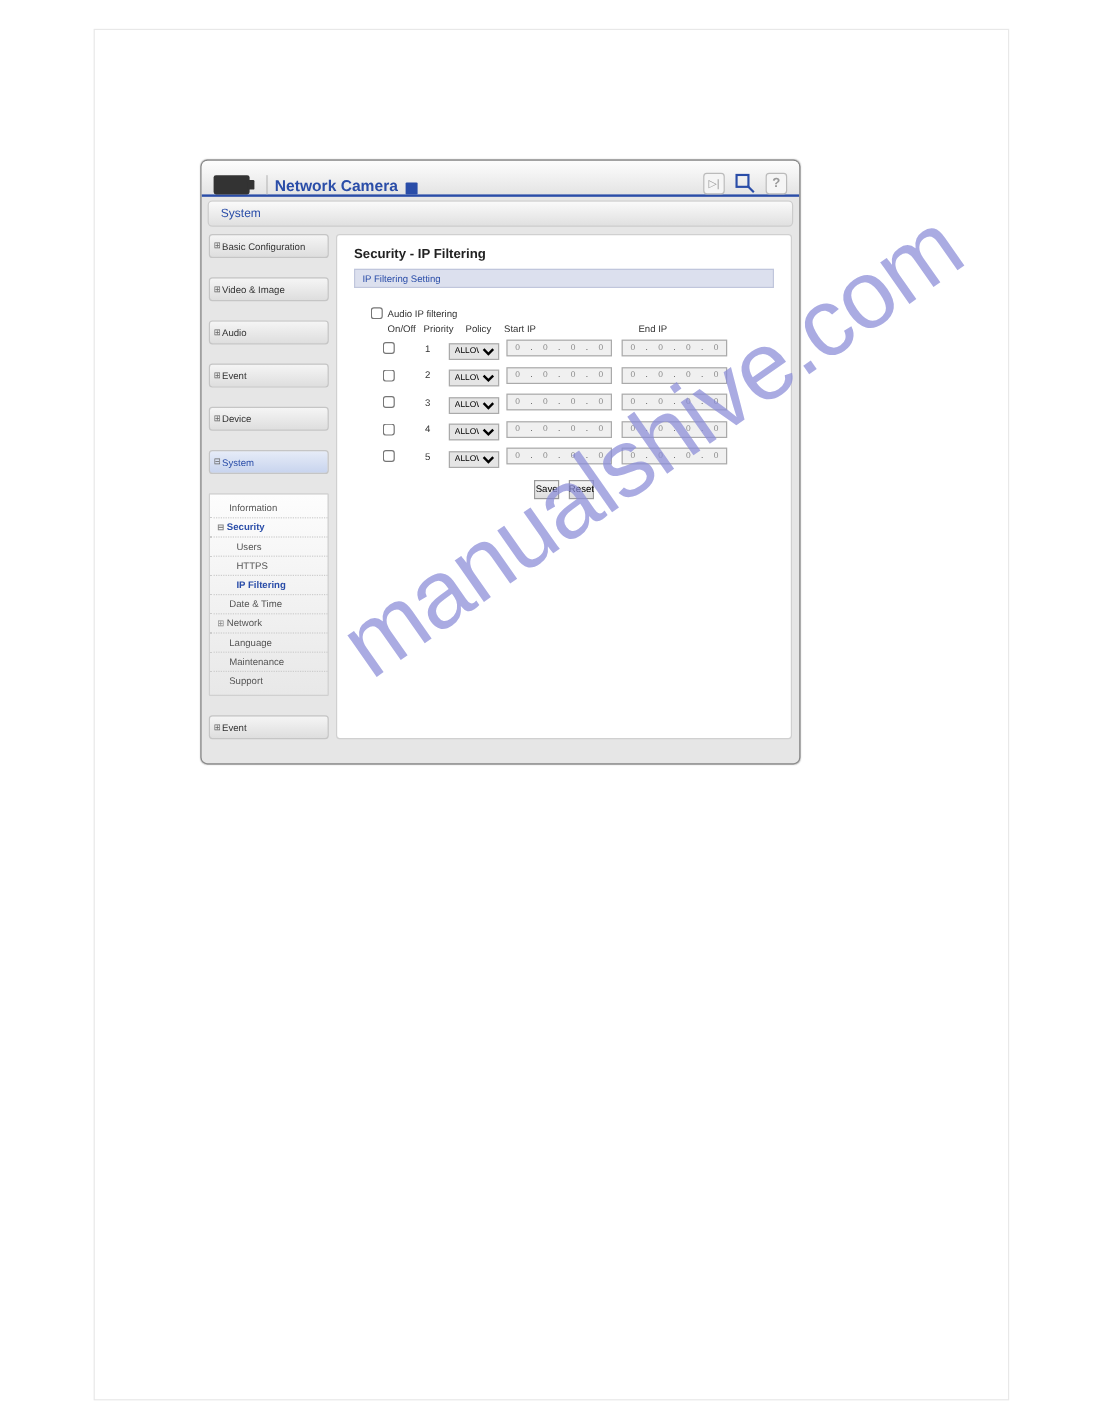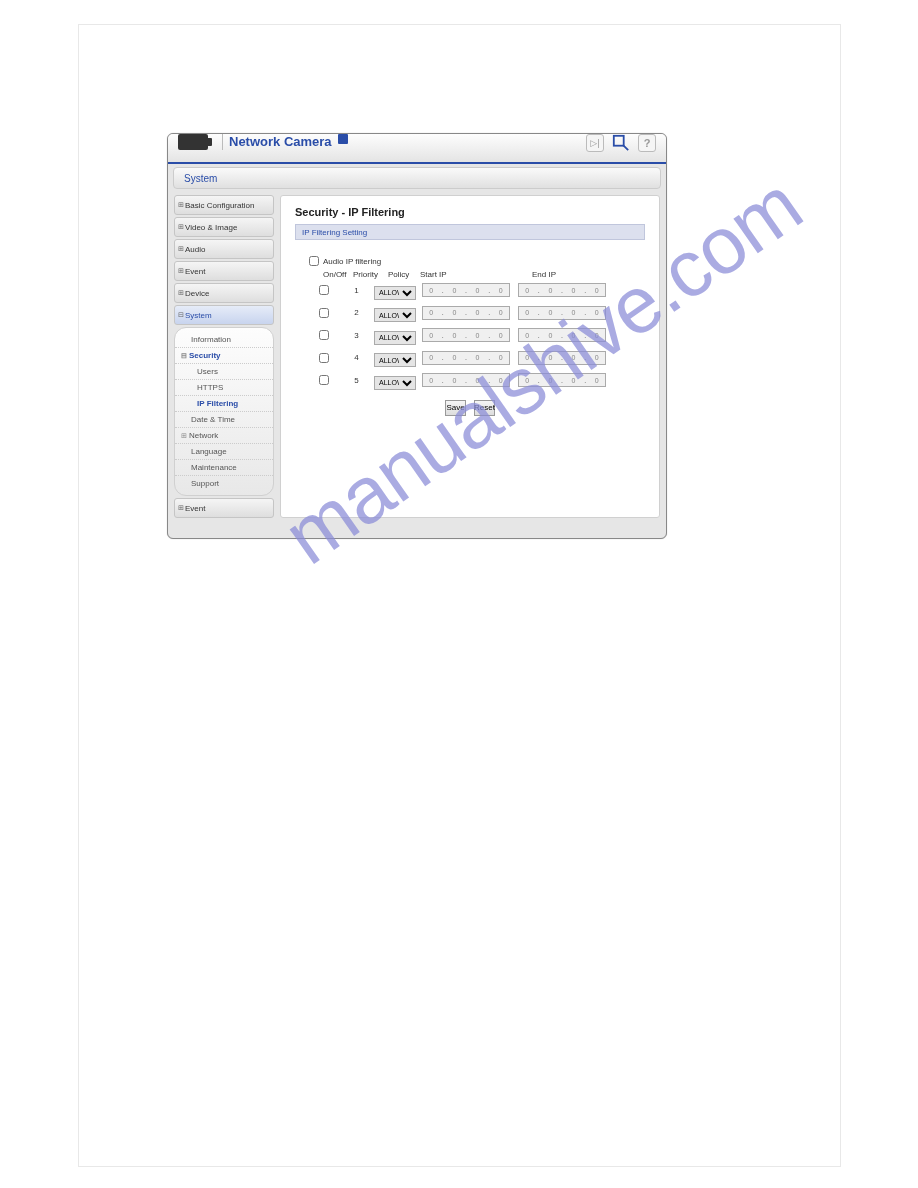--- a/index.html
+++ b/index.html
@@ -3,42 +3,42 @@
 <meta charset="utf-8">
 <style>
 * { box-sizing:border-box; margin:0; padding:0; font-family:Arial,Helvetica,sans-serif; }
 body { background:#fff; width:918px; height:1188px; position:relative; }
 
 .page-outer { position:absolute; left:78px; top:24px; width:763px; height:1143px; border:1px solid #e8e8e8; background:#fff; }
 .watermark { position:absolute; left:160px; top:300px; font-size:80px; font-weight:400; color:#8a8cd8; opacity:0.72; transform:rotate(-35deg); transform-origin:center; pointer-events:none; user-select:none; letter-spacing:-1px; }
 
 .window { position:absolute; left:88px; top:108px; width:500px; background:#e6e6e6; border:1px solid #888; border-radius:6px; overflow:hidden; box-shadow:0 0 1px #bbb; }
 
-.titlebar { height:30px; background:linear-gradient(#fdfdfd,#e4e4e4); border-bottom:2px solid #2a4da8; display:flex; align-items:flex-start; padding:0 10px; }
+.titlebar { height:30px; background:linear-gradient(#fdfdfd,#e4e4e4); border-bottom:2px solid #2a4da8; display:flex; align-items:flex-end; padding:0 10px; }
 .cam-icon { width:30px; height:16px; background:#333; border-radius:2px; position:relative; margin-right:8px; }
 .cam-icon::after{content:'';position:absolute;right:-4px;top:4px;width:6px;height:8px;background:#333;border-radius:1px;}
 .sep-v { width:1px; height:16px; background:#bbb; margin:0 6px; }
 .title-txt { color:#2a4da8; font-size:13px; font-weight:bold; }
 .title-badge { width:10px; height:10px; background:#2a4da8; margin-left:6px; border-radius:1px; }
 .title-spacer { flex:1; }
 .title-icn { width:18px; height:18px; margin-left:8px; display:flex; align-items:center; justify-content:center; }
 .title-icn.play { border:1px solid #bbb; border-radius:3px; color:#999; font-size:9px; background:#f5f5f5;}
 .title-icn.search { color:#2a4da8; }
 .title-icn.search svg{width:18px;height:18px;}
 .title-icn.help { border:1px solid #bbb; border-radius:3px; color:#999; font-size:11px; font-weight:bold; background:#f5f5f5;}
 
 .crumb { height:22px; background:linear-gradient(#fafafa,#e0e0e0); border:1px solid #ccc; border-radius:4px; margin:3px 5px 0 5px; display:flex; align-items:center; padding:0 10px; color:#2a4da8; font-size:10px; }
 
 .body { display:flex; padding:6px 6px 20px 6px; gap:6px; }
 
-.sidebar { width:100px; display:flex; flex-direction:column; gap:2px; }
+.sidebar { width:100px; display:flex; flex-direction:column; gap:16px; }
 .navbtn { height:20px; background:linear-gradient(#f5f5f5,#dedede); border:1px solid #c5c5c5; border-radius:3px; font-size:8px; color:#333; display:flex; align-items:center; padding-left:10px; cursor:pointer; position:relative;}
 .navbtn.active { background:linear-gradient(#e6ecf8,#c8d4ee); color:#2a4da8;}
 .navbtn .exp { position:absolute; left:3px; width:6px; height:6px; font-size:7px; color:#666; display:flex;align-items:center;justify-content:center;}
-.sublist { background:linear-gradient(#fdfdfd,#e8e8e8); border:1px solid #d0d0d0; border-radius:12px; padding:4px 0;}
+.sublist { background:linear-gradient(#fdfdfd,#e8e8e8); border:1px solid #d0d0d0; border-radius:1px; padding:4px 0;}
 .subitem { font-size:8px; color:#555; padding:3px 0 3px 16px; border-bottom:1px dotted #ccc; cursor:pointer;}
 .subitem:last-child{border-bottom:none;}
 .subitem.sel { color:#2a4da8; font-weight:bold;}
 .subitem.lvl2 { padding-left:22px;}
 .subitem .exp { display:inline-block; width:6px; font-size:7px; color:#888; margin-left:-10px; margin-right:2px;}
 
 .content { flex:1; background:#fff; border:1px solid #d0d0d0; border-radius:3px; padding:10px 14px; min-height:320px;}
 .ctitle { font-size:11px; font-weight:bold; color:#222; margin-bottom:6px;}
 .bluebar { background:#dce0ee; border:1px solid #c0c6dc; height:16px; display:flex; align-items:center; padding:0 6px; font-size:8px; color:#2a4da8; margin-bottom:16px;}
 .enable-row { display:flex; align-items:center; gap:4px; margin:4px 0 4px 14px; font-size:8px; color:#333;}

